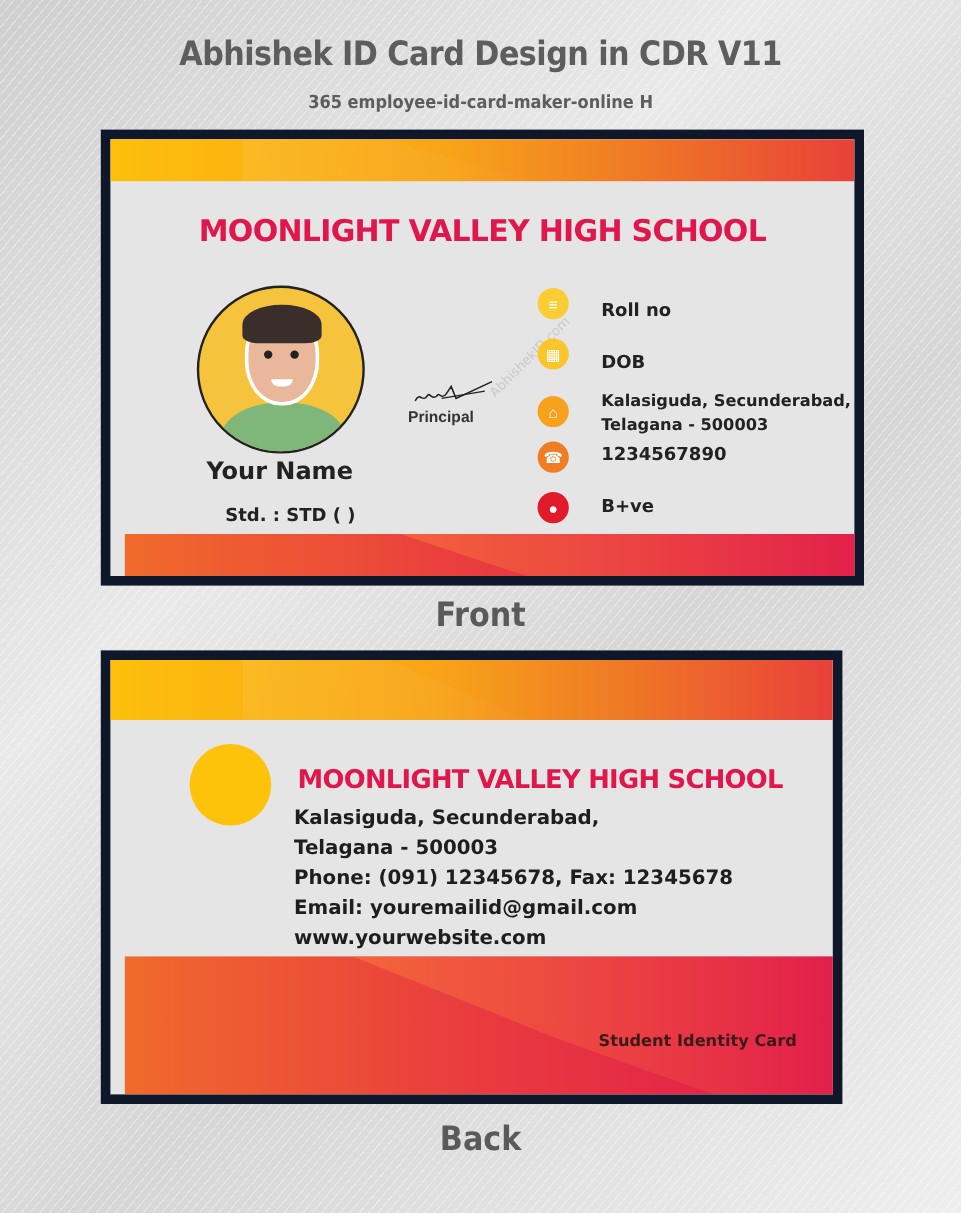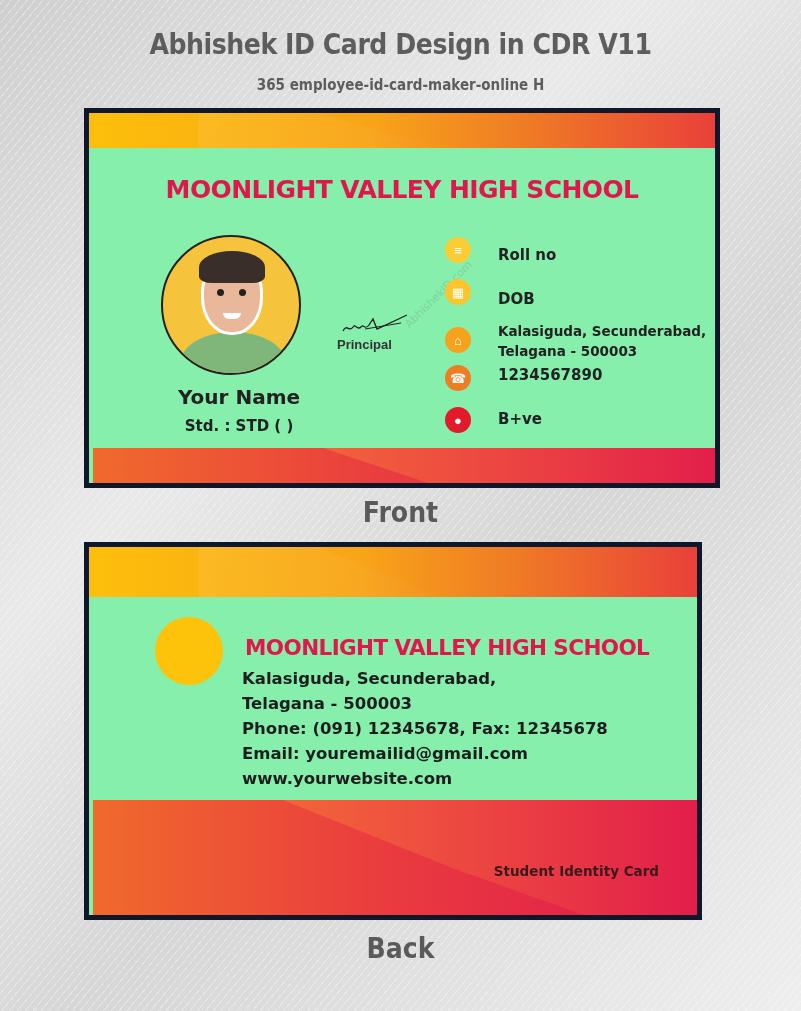--- a/index.html
+++ b/index.html
@@ -18,35 +18,35 @@
     position: absolute; top: 28px; left: 0; width: 801px; text-align: center;
     font-family: "DejaVu Sans", sans-serif; font-weight: bold; font-size: 28px;
     color: #5d5d5d; letter-spacing: -0.5px; transform: scaleX(0.9);
   }
   .subtitle {
     position: absolute; top: 76px; left: 0; width: 801px; text-align: center;
     font-family: "DejaVu Sans", sans-serif; font-weight: bold; font-size: 15px;
     color: #5d5d5d; transform: scaleX(0.9);
   }
   .card {
-    position: absolute; background: #86efac; border: 5px solid #0f172a; overflow: hidden;
+    position: absolute; background: #e5e5e5; border: 8px solid #0f172a; overflow: hidden;
   }
   .front { left: 84px; top: 108px; width: 636px; height: 380px; }
   .back { left: 84px; top: 542px; width: 618px; height: 378px; }
   .band-top {
     position: absolute; left: 0; top: 0; width: 100%;
     background: linear-gradient(90deg, #fdbf0b 0%, #f8a418 45%, #ef7b25 70%, #e9403a 100%);
   }
   .band-top::after {
     content: ""; position: absolute; left: 110px; top: 0; width: 300px; height: 100%;
     background: linear-gradient(110deg, rgba(255,255,255,0.08) 0%, rgba(255,255,255,0) 100%);
     clip-path: polygon(0 0, 40% 0, 80% 100%, 0 100%);
   }
   .band-bottom {
-    position: absolute; left: 4px; bottom: 0; width: 100%;
+    position: absolute; left: 12px; bottom: 0; width: 100%;
     background: linear-gradient(90deg, #f06a2c 0%, #ea3e3e 45%, #e0174c 100%);
   }
   .band-bottom .sweep {
     position: absolute; top: 0; height: 100%;
     background: linear-gradient(90deg, rgba(255,150,60,0.35), rgba(255,100,60,0.05));
   }
   .front .band-top { height: 35px; }
   .front .band-bottom { height: 35px; }
   .front .band-bottom .sweep { left: 230px; width: 420px; clip-path: polygon(0 0, 100% 0, 100% 100%, 25% 100%); }
   .school-front {
@@ -66,21 +66,21 @@
     position: absolute; left: 38px; top: 20px; width: 62px; height: 78px;
     background: #e9b89a; border-radius: 45% 45% 48% 48%; border: 3px solid #fff;
   }
   .photo .hair {
     position: absolute; left: 36px; top: 14px; width: 66px; height: 32px;
     background: #3a2e2a; border-radius: 50% 50% 20% 20%;
   }
   .photo .eye { position: absolute; top: 52px; width: 7px; height: 7px; background: #222; border-radius: 50%; }
   .photo .mouth { position: absolute; left: 60px; top: 76px; width: 18px; height: 6px; background: #fff; border-radius: 0 0 8px 8px; }
   .name {
-    position: absolute; left: 80px; top: 272px; width: 140px; text-align: center;
+    position: absolute; left: 80px; top: 264px; width: 140px; 
     font-family: "DejaVu Sans", sans-serif; font-weight: bold; font-size: 20px; color: #222;
   }
   .std {
     position: absolute; left: 80px; top: 304px; width: 140px; text-align: center;
     font-family: "DejaVu Sans", sans-serif; font-weight: bold; font-size: 15px; color: #222;
   }
   .signature { position: absolute; left: 252px; top: 196px; width: 70px; height: 28px; }
   .principal {
     position: absolute; left: 248px; top: 224px;
     font-family: Liberation Sans, sans-serif; font-weight: bold; font-size: 13px; color: #333;

